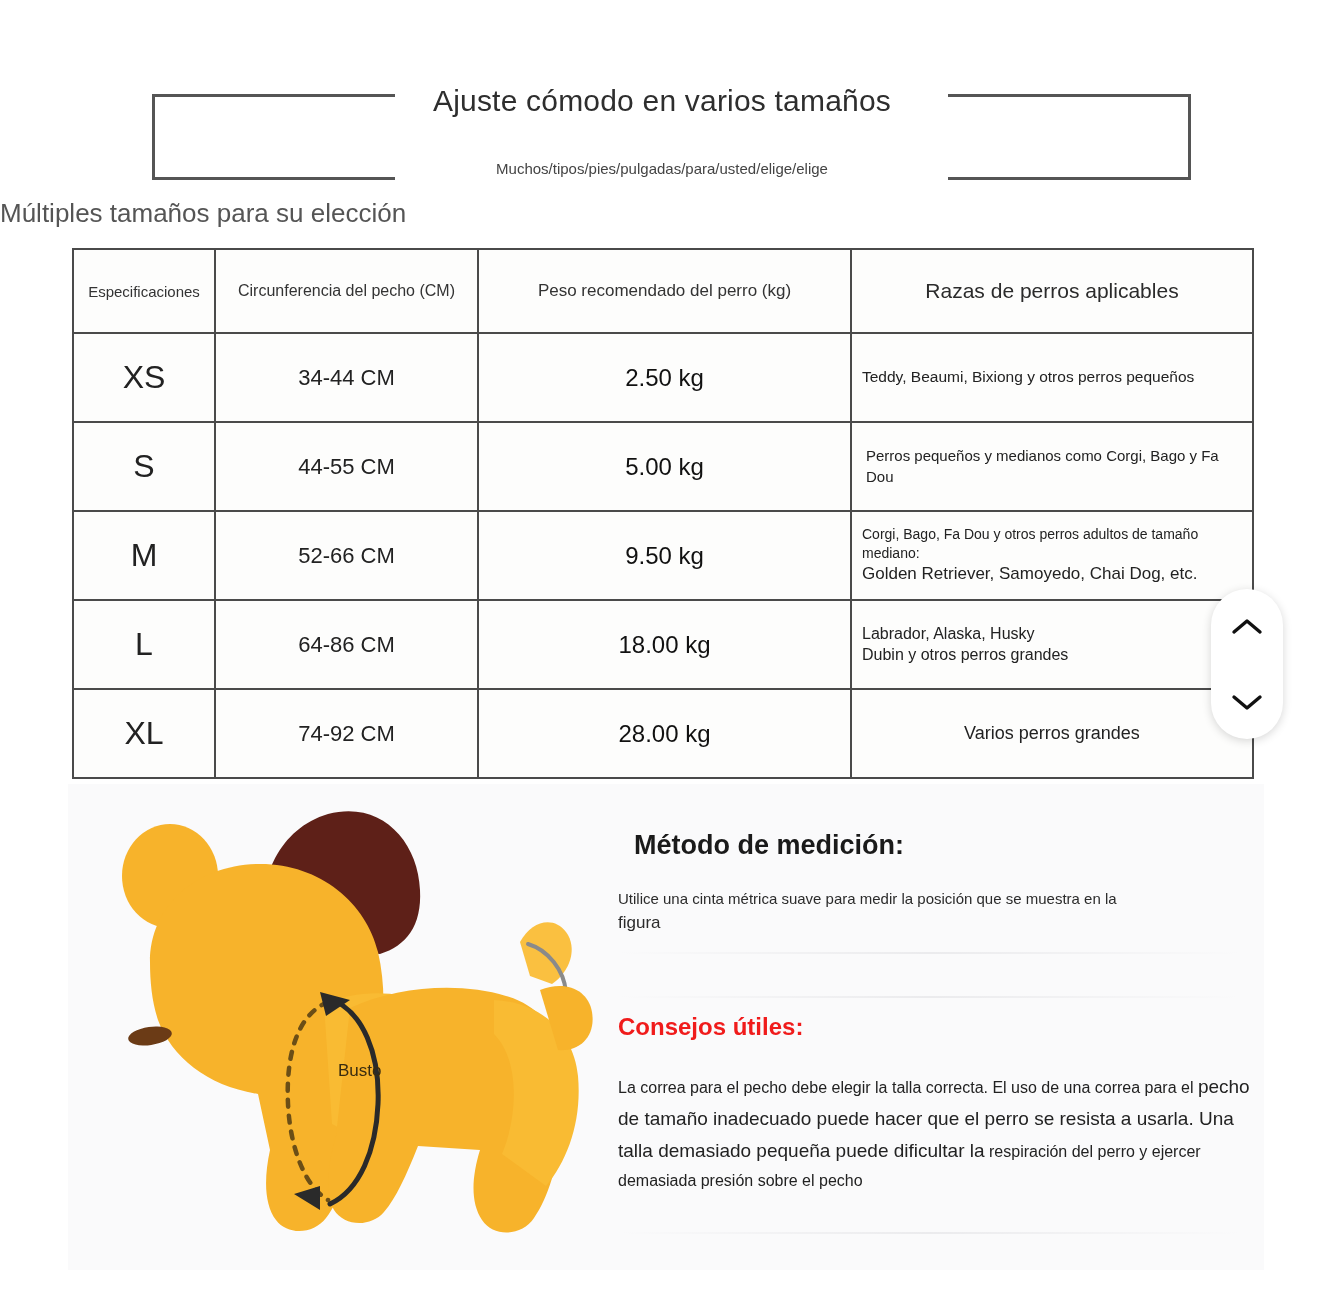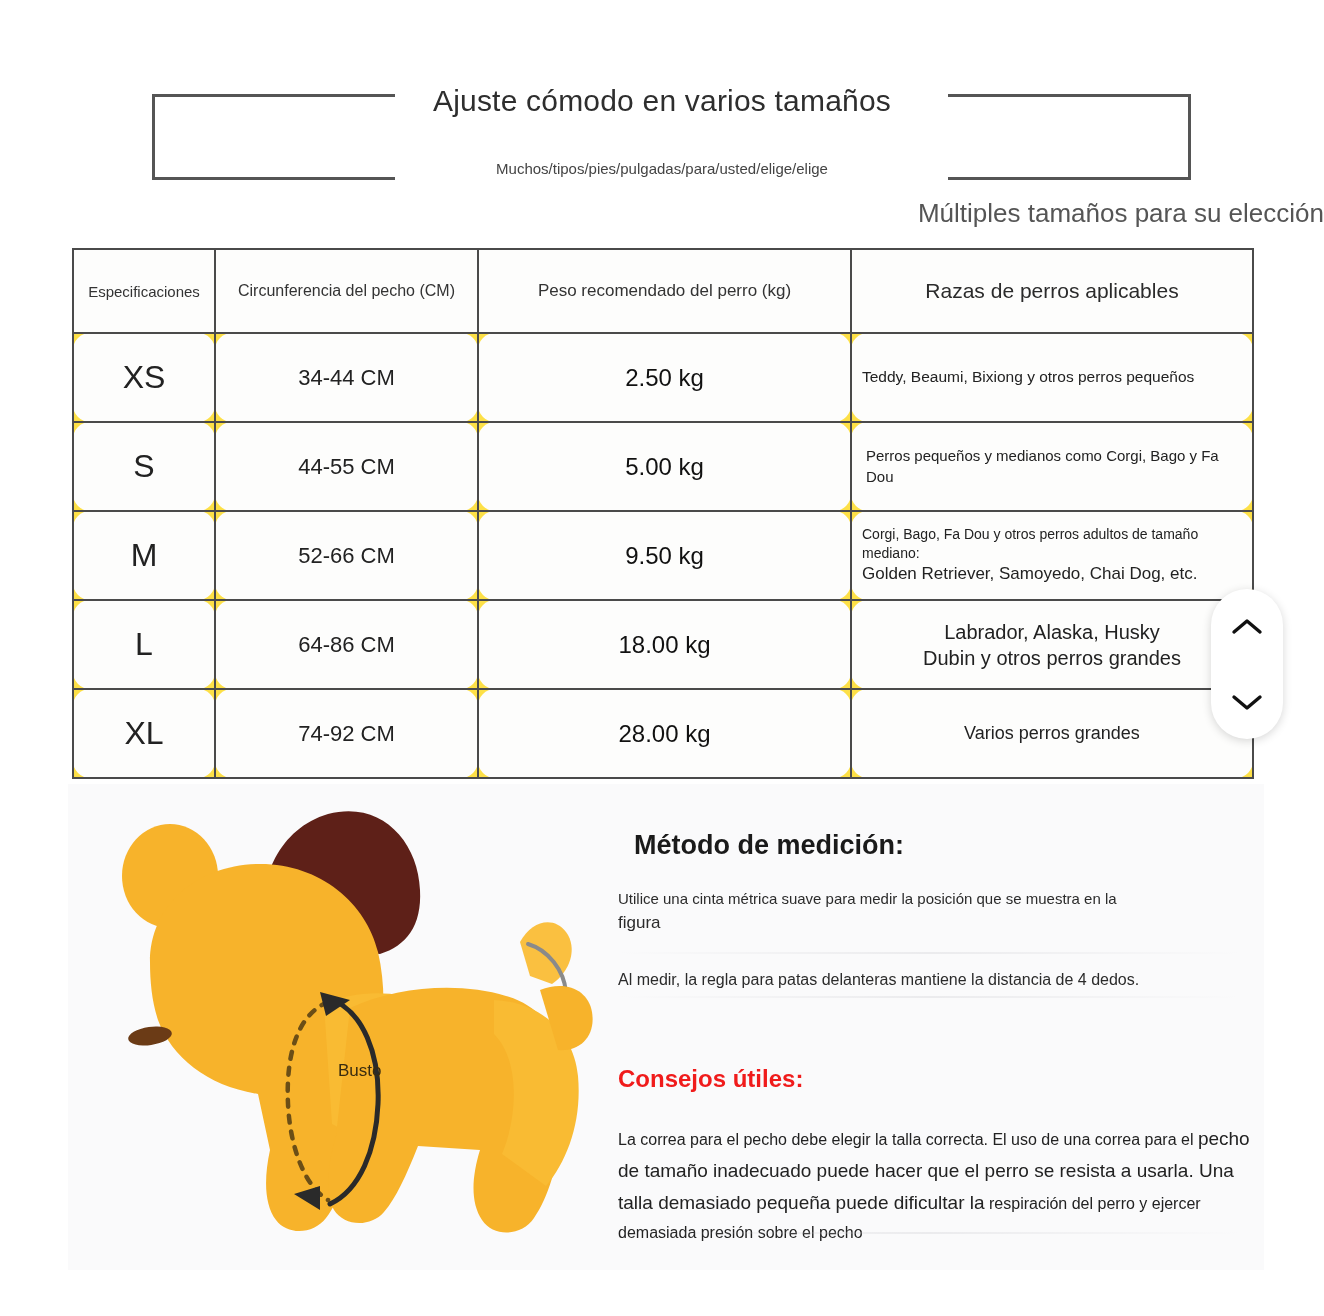--- a/index.html
+++ b/index.html
@@ -57,21 +57,21 @@
     width: 1324px;
     text-align: center;
     font-size: 15px;
     color: #444;
   }
   #subtitle-large {
     position: absolute;
     left: 0;
     top: 198px;
     width: 1324px;
-    text-align: right;
+    text-align: left;
     font-size: 26px;
     color: #555;
   }
 
   
   #size-table-wrap {
     position: absolute;
     left: 72px;
     top: 248px;
     width: 1180px;
@@ -93,31 +93,31 @@
   col.c2 { width: 263px; }
   col.c3 { width: 373px; }
   col.c4 { width: 402px; }
 
   tr.head-row td { height: 82px; }
   .h-spec   { font-size: 15px; text-align: center; color: #333; }
   .h-chest  { font-size: 16px; text-align: center; color: #333; }
   .h-weight { font-size: 17px; text-align: center; color: #333; }
   .h-breed  { font-size: 21px; text-align: center; color: #2b2b2b; }
 
-  tr.body-row td { height: 87px; border-radius: 17px; }
+  tr.body-row td { height: 87px; }
   .cell-size   { font-size: 32px; text-align: center; color: #222; }
   .cell-chest  { font-size: 22px; text-align: center; color: #222; }
   .cell-weight { font-size: 24px; text-align: center; color: #111; }
   .cell-breed  { font-size: 16px; text-align: left; color: #222; line-height: 1.35; }
 
   .cell-breed.sz-xs { font-size: 15.5px; }
   .cell-breed.sz-s  { font-size: 15px; padding-left: 14px; }
   .cell-breed.sz-m  { font-size: 14px; }
   .cell-breed.sz-m .line2 { font-size: 17px; }
-  .cell-breed.sz-l  { font-size: 20px; line-height: 1.3; text-align: center; }
+  .cell-breed.sz-l  { font-size: 16px; line-height: 1.3; }
   .cell-breed.sz-xl { font-size: 18px; text-align: center; }
 
   
   #scroll-pill {
     position: absolute;
     left: 1211px;
     top: 589px;
     width: 72px;
     height: 150px;
     background: #ffffff;
@@ -335,21 +335,20 @@
   </svg>
 
   <div id="right-col">
     <h2 id="method-title">Método de medición:</h2>
 
     <p class="method-line1">
       <span>Utilice una cinta métrica suave para medir la posición que se muestra en la</span><br>
       <span class="cont">figura</span>
     </p>
 
-    <p class="method-line2">Al medir, la regla para patas delanteras mantiene la distancia de 4 dedos.</p>
 
     <h3 id="tips-title">Consejos útiles:</h3>
 
     <p id="tips-body">
       <span>La correa para el pecho debe elegir la talla correcta. El uso de una correa para el</span>
       <span class="big1">pecho de tamaño inadecuado puede hacer que el perro se resista a usarla. Una talla demasiado pequeña puede dificultar la</span>
       <span>respiración del perro y ejercer demasiada presión sobre el pecho</span>
     </p>
   </div>
 

